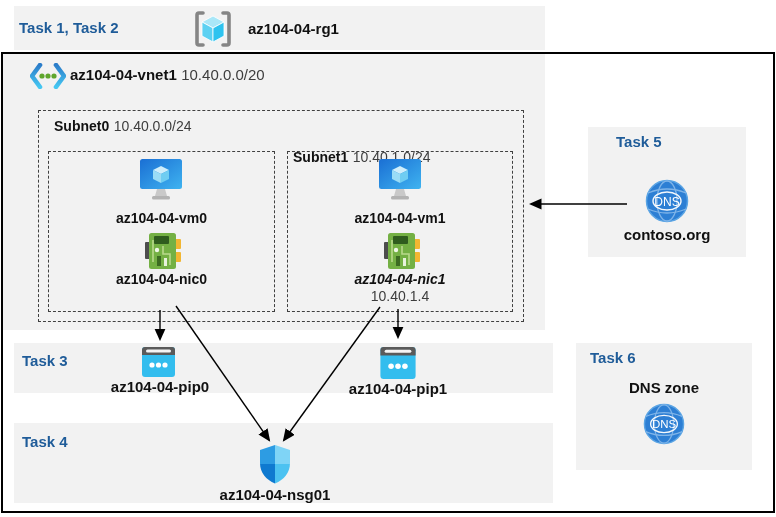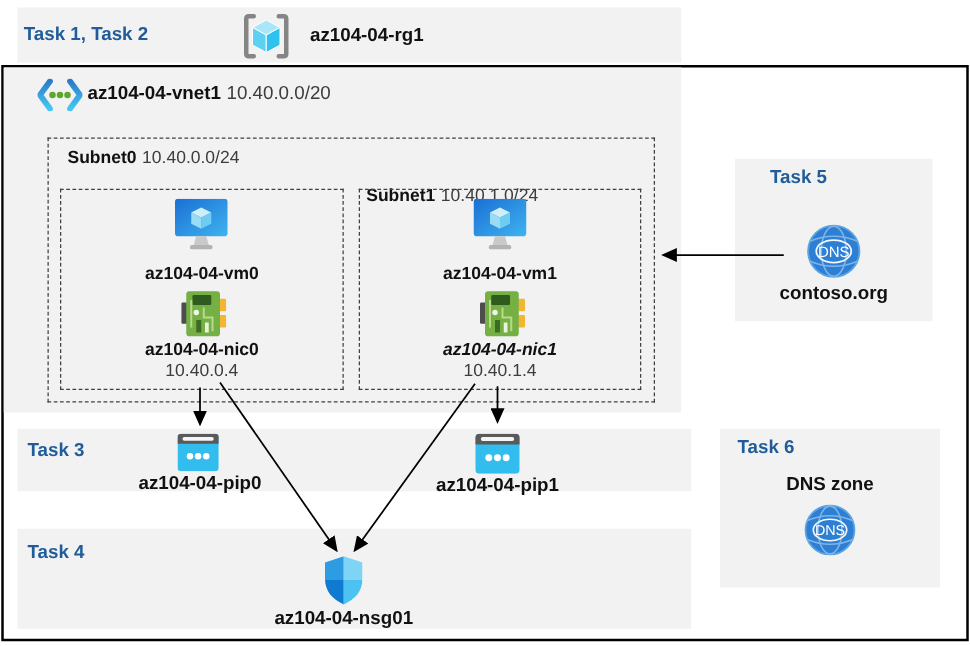--- a/index.html
+++ b/index.html
@@ -96,21 +96,20 @@
         <rect x="29" y="7" width="7" height="10" rx="1" fill="#F2B632"></rect>
         <rect x="29" y="20" width="7" height="10" rx="1" fill="#F2B632"></rect>
         <rect x="4" y="1" width="27" height="36" rx="2.5" fill="#74B044"></rect>
         <rect x="9" y="4" width="15" height="8" rx="1" fill="#2F5C1E"></rect>
         <circle cx="12" cy="18" r="2.2" fill="#EFF6E6"></circle>
         <path d="M8 8 L8 30 M18 14 L18 22 L25 22 L25 33" fill="none" stroke="#B9D98C" stroke-width="1.6"></path>
         <rect x="12" y="24" width="4" height="10" fill="#3C6B22"></rect>
         <rect x="19" y="26" width="3" height="8" fill="#E8F2DC"></rect>
       </svg>
       <div class="abs b14 ctr" style="left:0;top:119px;width:225px;">az104-04-nic0</div>
-      <div class="abs r14 ctr" style="left:0;top:136px;width:225px;">10.40.0.4</div>
     </div>
 
     <div class="abs dashed" style="left:284px;top:97px;width:224px;height:159px;">
       <svg class="abs" style="left:90px;top:7px;" width="44" height="44" viewBox="0 0 44 44">
         <rect x="1" y="0" width="42" height="30" rx="2.5" fill="url(#scr)"></rect>
         <polygon points="22,7 30,11 22,15 14,11" fill="#CFEEFB"></polygon>
         <polygon points="14,11 22,15 22,24 14,20" fill="#9ADCF6"></polygon>
         <polygon points="30,11 22,15 22,24 30,20" fill="#6FCDF2"></polygon>
         <polygon points="18,30 26,30 28,37 16,37" fill="#C9C9C9"></polygon>
         <rect x="13" y="37" width="18" height="3.4" rx="1.5" fill="#B3B3B3"></rect>

